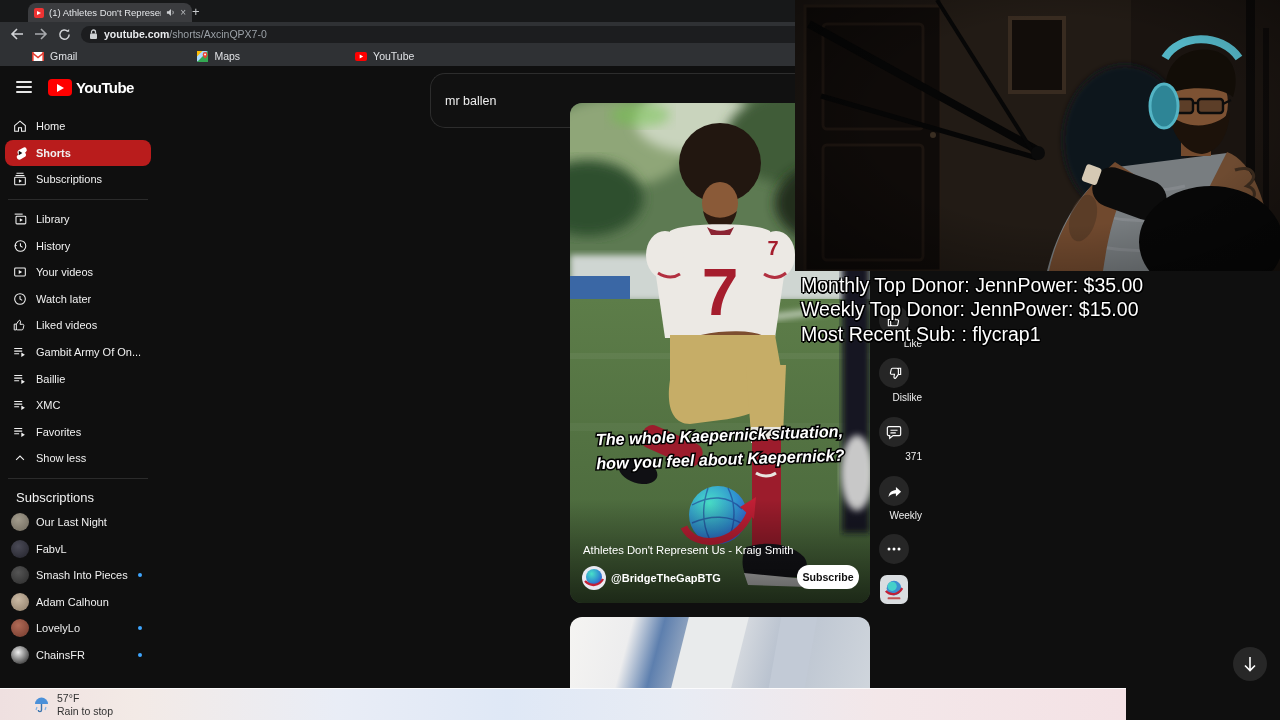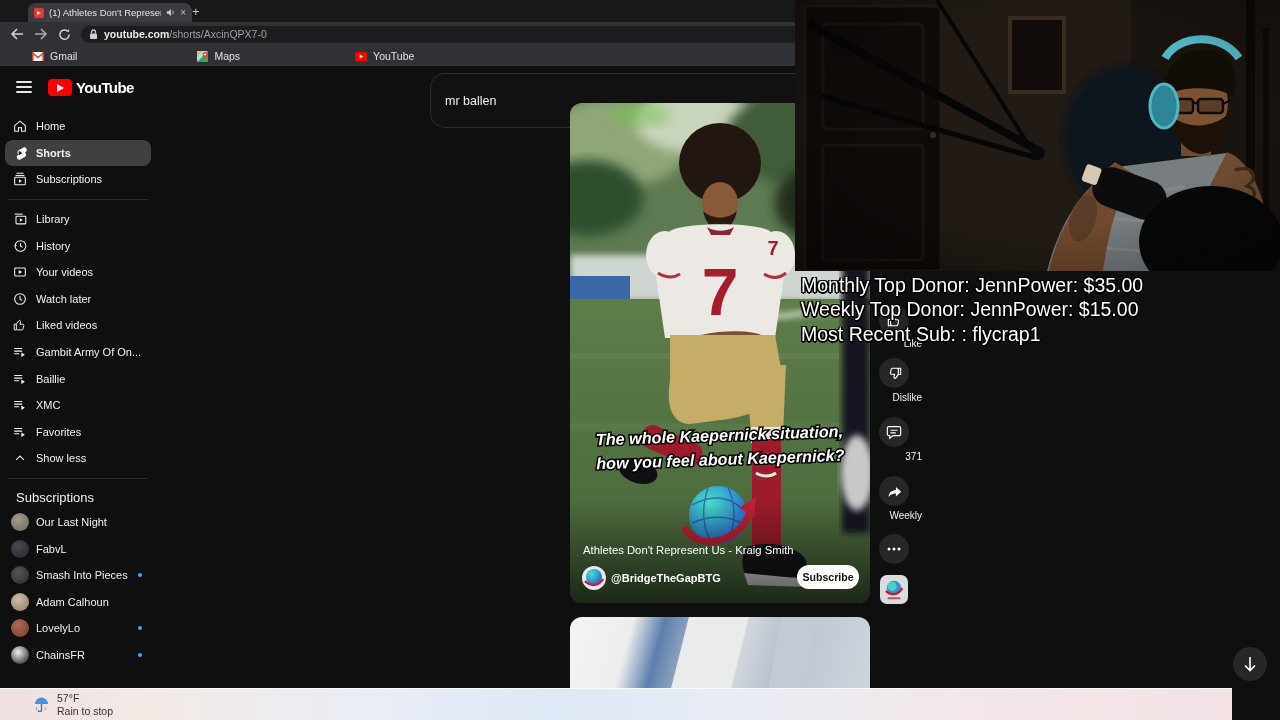--- a/index.html
+++ b/index.html
@@ -39,21 +39,21 @@
   #search{left:430px;top:73px;width:364px;height:29px;background:#111;border:1px solid #2d2d2d;
           border-radius:15px 0 0 15px;border-right:none;display:flex;align-items:center;padding:12px 14px}
   #search .q{font-size:12.5px;color:#eee;flex:1}
   #search .clr{font-size:13px;color:#c9c9c9;margin-right:6px}
 
   
   #sidebar{left:0;top:113px;width:156px}
   .srow{display:flex;align-items:center;height:26.6px;padding-left:11px;position:relative}
   .srow .ic{width:18px;height:18px;flex:none;display:flex;align-items:center;justify-content:center}
   .srow .lb{margin-left:7px;font-size:11px;color:#f1f1f1;white-space:nowrap}
-  .srow.active{background:#404040;border-radius:8px;margin:0 5px;padding-left:6px}
+  .srow.active{background:#b91c1c;border-radius:8px;margin:0 5px;padding-left:6px}
   .srow.active .lb{font-weight:bold}
   .sdiv{height:1px;background:#2b2b2b;margin:6px 8px}
   #subhdr{font-size:13px;color:#f1f1f1;padding:5px 0 4px 16px}
   .sav{width:18px;height:18px;border-radius:50%;flex:none}
   .dot{position:absolute;right:14px;width:4px;height:4px;border-radius:50%;background:#3ea6ff}
 
   
   #player{left:570px;top:103px;width:300px;height:500px;border-radius:12px;overflow:hidden;background:#222}
   #nextvid{left:570px;top:617px;width:300px;height:71px;border-radius:12px 12px 0 0;overflow:hidden;
            background:linear-gradient(105deg,#f5f4f2 0%,#ededee 20%,#5d7fae 30%,#8fa3bf 38%,#dcdfe3 52%,#b9c2cf 68%,#cfd5dc 100%)}
@@ -71,21 +71,21 @@
            text-shadow:-1.4px -1.4px 0 #000,1.4px -1.4px 0 #000,-1.4px 1.4px 0 #000,1.4px 1.4px 0 #000,0 1.6px 0 #000}
 
   
   #webcam{left:795px;top:0;width:485px;height:271px;z-index:50;background:#17120f}
 
   
   #downbtn{left:1233px;top:647px;width:34px;height:34px;border-radius:50%;background:#272727;
            display:flex;align-items:center;justify-content:center}
 
   
-  #taskbar{left:0;top:688px;width:1232px;height:32px;z-index:100;border-top:1px solid #ffffffcc;
+  #taskbar{left:0;top:688px;width:1126px;height:32px;z-index:100;border-top:1px solid #ffffffcc;
     background:linear-gradient(90deg,#efe0e0 0%,#f3eae6 12%,#e9edf6 30%,#dfe8f6 45%,#e8ecf4 60%,#f3e7e9 78%,#f4e2e5 100%);
     display:block}
   #weather{left:34px;top:3px;display:flex;align-items:center;gap:8px}
   #weather .wt{font-size:10.5px;color:#323232;line-height:13px}
 </style>
 </head>
 <body>
 
 <div id="tabstrip" class="abs">
   <div id="tab" class="abs">

